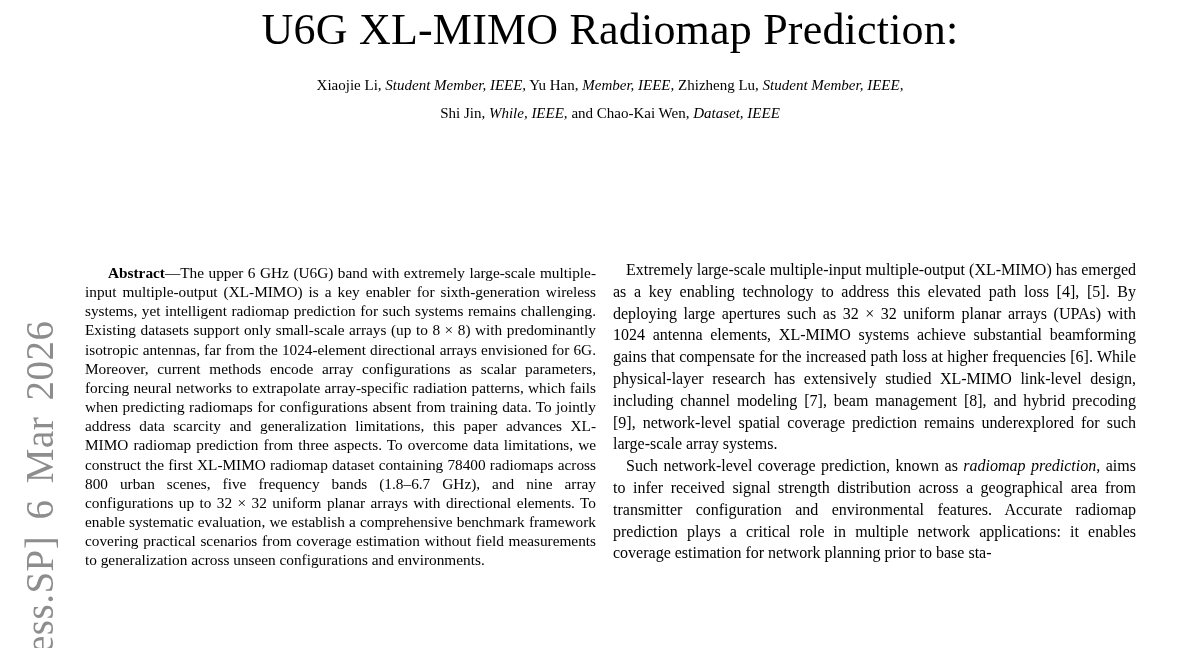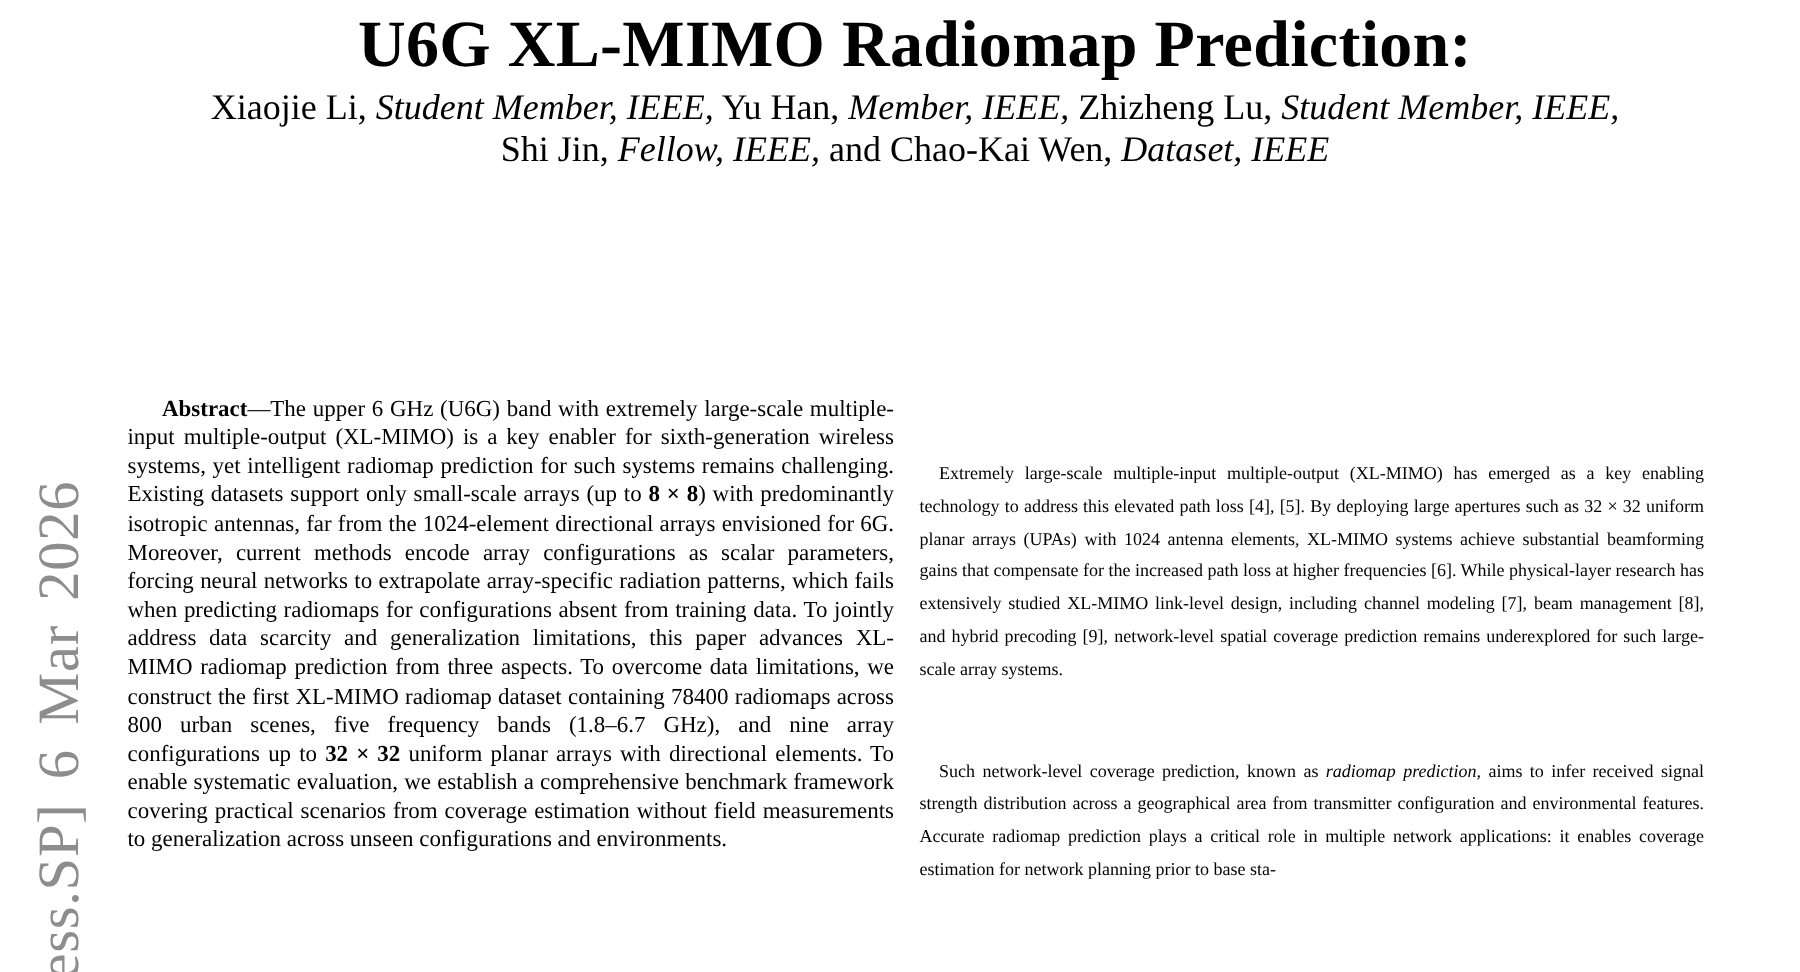--- a/index.html
+++ b/index.html
@@ -27,62 +27,62 @@
     position: absolute;
     top: 2px; left: 85px; width: 1050px;
     text-align: center;
   }
   .title {
     font-weight: normal;
     font-size: 44px;
     line-height: 56px;
     letter-spacing: 0.2px;
   }
-  .title-line { display: block; font-weight: bold; }
+  .title-line { display: block; }
   .authors {
-    font-size: 24px;
+    margin-top: 13px;
+    font-size: 15px;
     line-height: 28px;
   }
   .author-line { display: block; }
   .col { position: absolute; text-align: justify; }
   .col-left {
     left: 85px; top: 263px; width: 511px;
   }
   .col-right {
     left: 613px; top: 259px; width: 523px;
   }
   .abstract {
     font-weight: bold;
     font-size: 15.3px;
     line-height: 19.15px;
     text-indent: 23px;
   }
   .abstract-label { }
   .body-para {
-    font-size: 12px;
+    font-size: 16px;
     line-height: 21.8px;
     text-indent: 13px;
-    margin-top: 46px;
   }
-  .seg-math { font-weight: bold; }
+  .seg-math { font-weight: normal; }
   .seg-italic { font-style: italic; }
   .seg-bold { font-weight: normal; }
 </style>
 </head>
 <body>
 
 <div class="arxiv-strip">ess.SP] 6 Mar 2026</div>
 
 <div class="header">
   <h1 class="title">
     <span class="title-line">U6G XL-MIMO Radiomap Prediction:</span>
   </h1>
   <div class="authors">
     <span class="author-line"><span class="seg-normal">Xiaojie Li, </span><span class="seg-italic">Student Member, IEEE,</span><span class="seg-normal"> Yu Han, </span><span class="seg-italic">Member, IEEE,</span><span class="seg-normal"> Zhizheng Lu, </span><span class="seg-italic">Student Member, IEEE,</span></span>
-    <span class="author-line"><span class="seg-normal">Shi Jin, </span><span class="seg-italic">Fellow, IEEE,</span><span class="seg-normal"> and Chao-Kai Wen, </span><span class="seg-italic">Dataset, IEEE</span></span>
+    <span class="author-line"><span class="seg-normal">Shi Jin, </span><span class="seg-italic">While, IEEE,</span><span class="seg-normal"> and Chao-Kai Wen, </span><span class="seg-italic">Dataset, IEEE</span></span>
   </div>
 </div>
 
 <div class="col col-left">
   <p class="abstract"><span class="abstract-label">Abstract</span><span><span class="seg-bold">—The upper 6 GHz (U6G) band with extremely large-scale multiple-input multiple-output (XL-MIMO) is a key enabler for sixth-generation wireless systems, yet intelligent radiomap prediction for such systems remains challenging. Existing datasets support only small-scale arrays (up to </span><span class="seg-math">8 × 8</span><span class="seg-bold">) with predominantly isotropic antennas, far from the 1024-element directional arrays envisioned for 6G. Moreover, current methods encode array configurations as scalar parameters, forcing neural networks to extrapolate array-specific radiation patterns, which fails when predicting radiomaps for configurations absent from training data. To jointly address data scarcity and generalization limitations, this paper advances XL-MIMO radiomap prediction from three aspects. To overcome data limitations, we construct the first XL-MIMO radiomap dataset containing 78400 radiomaps across 800 urban scenes, five frequency bands (1.8–6.7 GHz), and nine array configurations up to </span><span class="seg-math">32 × 32</span><span class="seg-bold"> uniform planar arrays with directional elements. To enable systematic evaluation, we establish a comprehensive benchmark framework covering practical scenarios from coverage estimation without field measurements to generalization across unseen configurations and environments.</span></span></p>
 </div>
 
 <div class="col col-right">
   <p class="body-para"><span class="seg-normal">Extremely large-scale multiple-input multiple-output (XL-MIMO) has emerged as a key enabling technology to address this elevated path loss [4], [5]. By deploying large apertures such as 32 × 32 uniform planar arrays (UPAs) with 1024 antenna elements, XL-MIMO systems achieve substantial beamforming gains that compensate for the increased path loss at higher frequencies [6]. While physical-layer research has extensively studied XL-MIMO link-level design, including channel modeling [7], beam management [8], and hybrid precoding [9], network-level spatial coverage prediction remains underexplored for such large-scale array systems.</span></p>
   <p class="body-para"><span class="seg-normal">Such network-level coverage prediction, known as </span><span class="seg-italic">radiomap prediction</span><span class="seg-normal">, aims to infer received signal strength distribution across a geographical area from transmitter configuration and environmental features. Accurate radiomap prediction plays a critical role in multiple network applications: it enables coverage estimation for network planning prior to base sta-</span></p>

